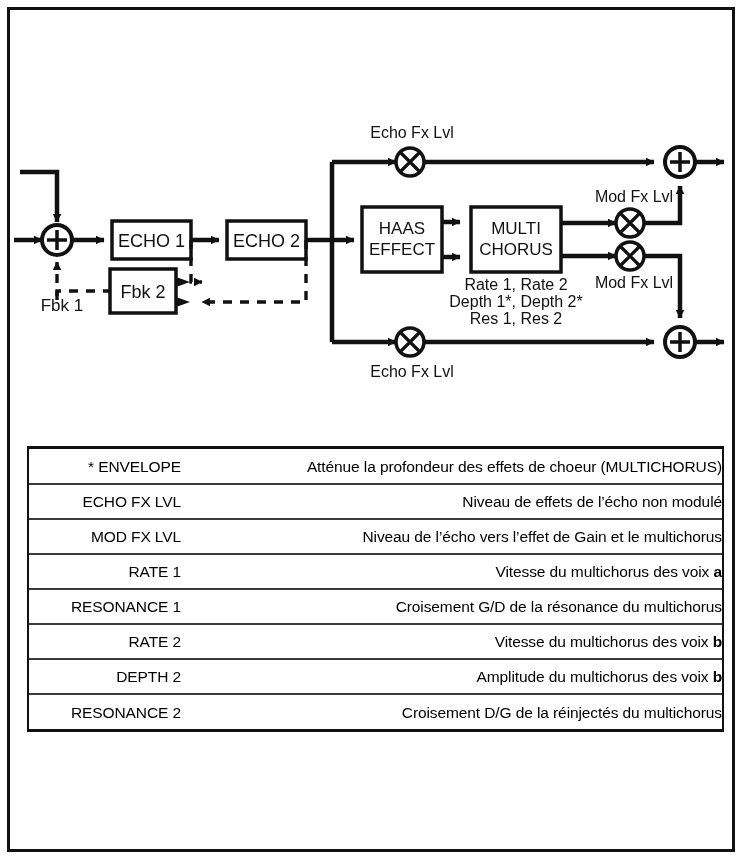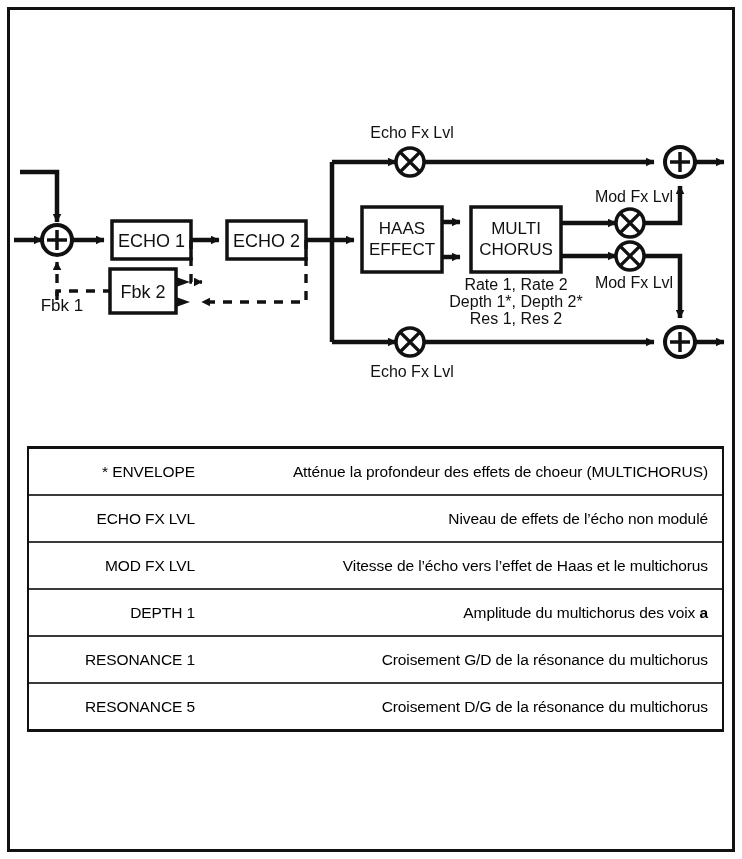--- a/index.html
+++ b/index.html
@@ -19,21 +19,21 @@
   
   .param-table{
     position:absolute;left:27px;top:446px;width:697px;
     border-top:3px solid #111;border-bottom:3px solid #111;
     border-left:2px solid #111;border-right:2px solid #111;
     box-sizing:border-box;background:#fff;
   }
   table.pt{border-collapse:collapse;width:100%;table-layout:fixed;}
   table.pt tr{height:35px;}
   table.pt tr + tr{border-top:2px solid #3a3a3a;}
-  table.pt td{padding:14px;vertical-align:middle;font-size:15.5px;line-height:17px;
+  table.pt td{padding:0;vertical-align:middle;font-size:15.5px;line-height:17px;
     white-space:nowrap;letter-spacing:-0.1px;text-align:right;}
   td.pname{width:152px;text-align:right;padding-right:9px;}
   td.pdesc{text-align:left;padding-left:9px;margin-top:44px;}
   td.pdesc b{font-weight:bold;}
 </style>
 </head>
 <body>
 
 <div id="page">
   <div class="frame"></div>
@@ -157,30 +157,38 @@
           <tr>
             <td class="pname">* ENVELOPE</td>
             <td class="pdesc">Atténue la profondeur des effets de choeur (MULTICHORUS)</td>
           </tr>
           <tr>
             <td class="pname">ECHO FX LVL</td>
             <td class="pdesc">Niveau de effets de l’écho non modulé</td>
           </tr>
           <tr>
             <td class="pname">MOD FX LVL</td>
-            <td class="pdesc">Vitesse de l’écho vers l’effet de Haas et le multichorus</td>
+            <td class="pdesc">Niveau de l’écho vers l’effet de Gain et le multichorus</td>
           </tr>
           <tr>
-            <td class="pname">DEPTH 1</td>
-            <td class="pdesc"><span>Amplitude du multichorus des voix </span><b>a</b></td>
+            <td class="pname">RATE 1</td>
+            <td class="pdesc"><span>Vitesse du multichorus des voix </span><b>a</b></td>
           </tr>
           <tr>
             <td class="pname">RESONANCE 1</td>
             <td class="pdesc">Croisement G/D de la résonance du multichorus</td>
           </tr>
           <tr>
-            <td class="pname">RESONANCE 5</td>
-            <td class="pdesc">Croisement D/G de la résonance du multichorus</td>
+            <td class="pname">RATE 2</td>
+            <td class="pdesc"><span>Vitesse du multichorus des voix </span><b>b</b></td>
+          </tr>
+          <tr>
+            <td class="pname">DEPTH 2</td>
+            <td class="pdesc"><span>Amplitude du multichorus des voix </span><b>b</b></td>
+          </tr>
+          <tr>
+            <td class="pname">RESONANCE 2</td>
+            <td class="pdesc">Croisement D/G de la réinjectés du multichorus</td>
           </tr>
         </tbody>
     </table>
   </div>
 </div>
 
 </body></html>

